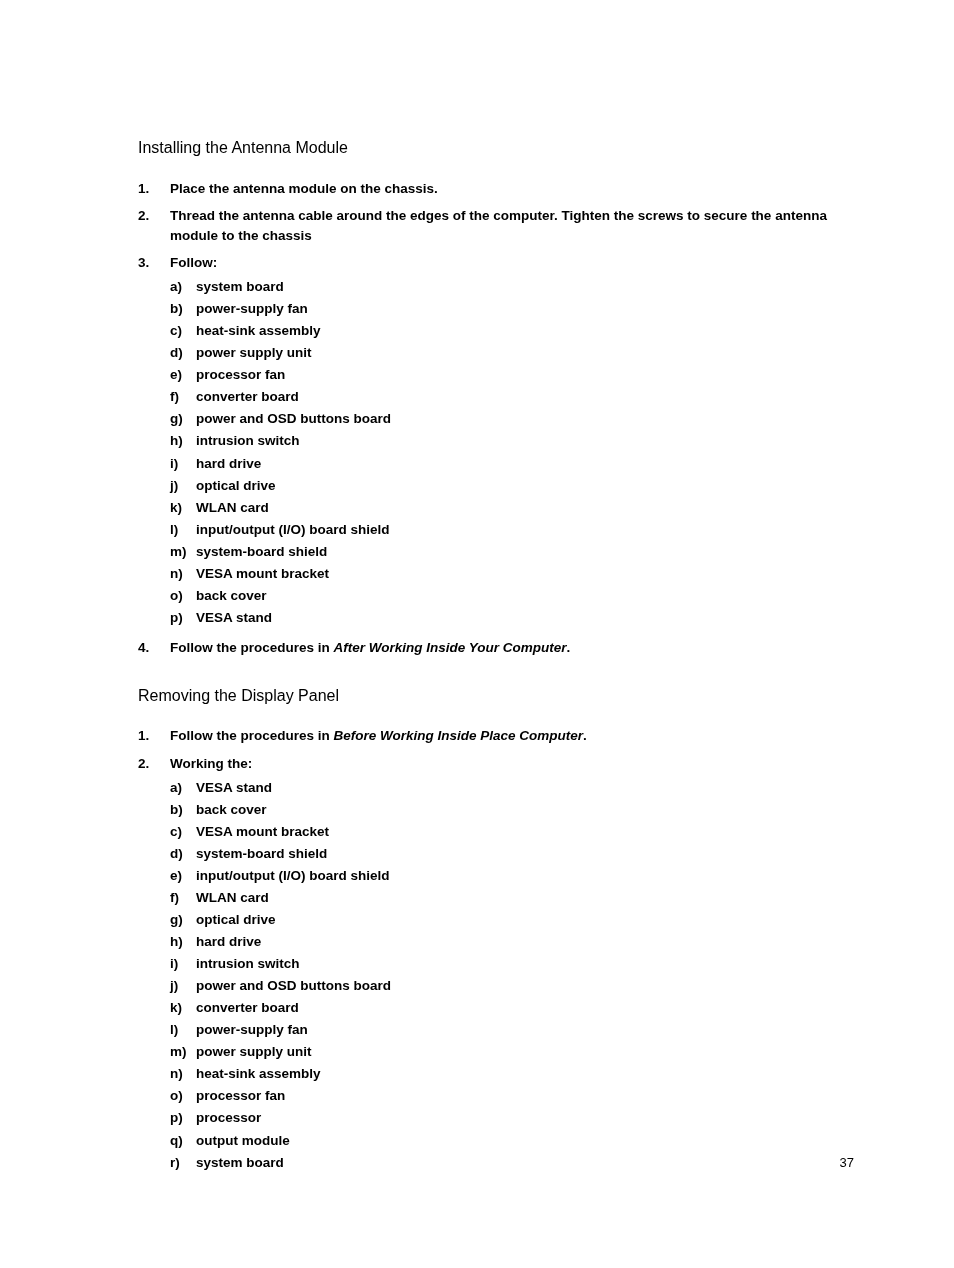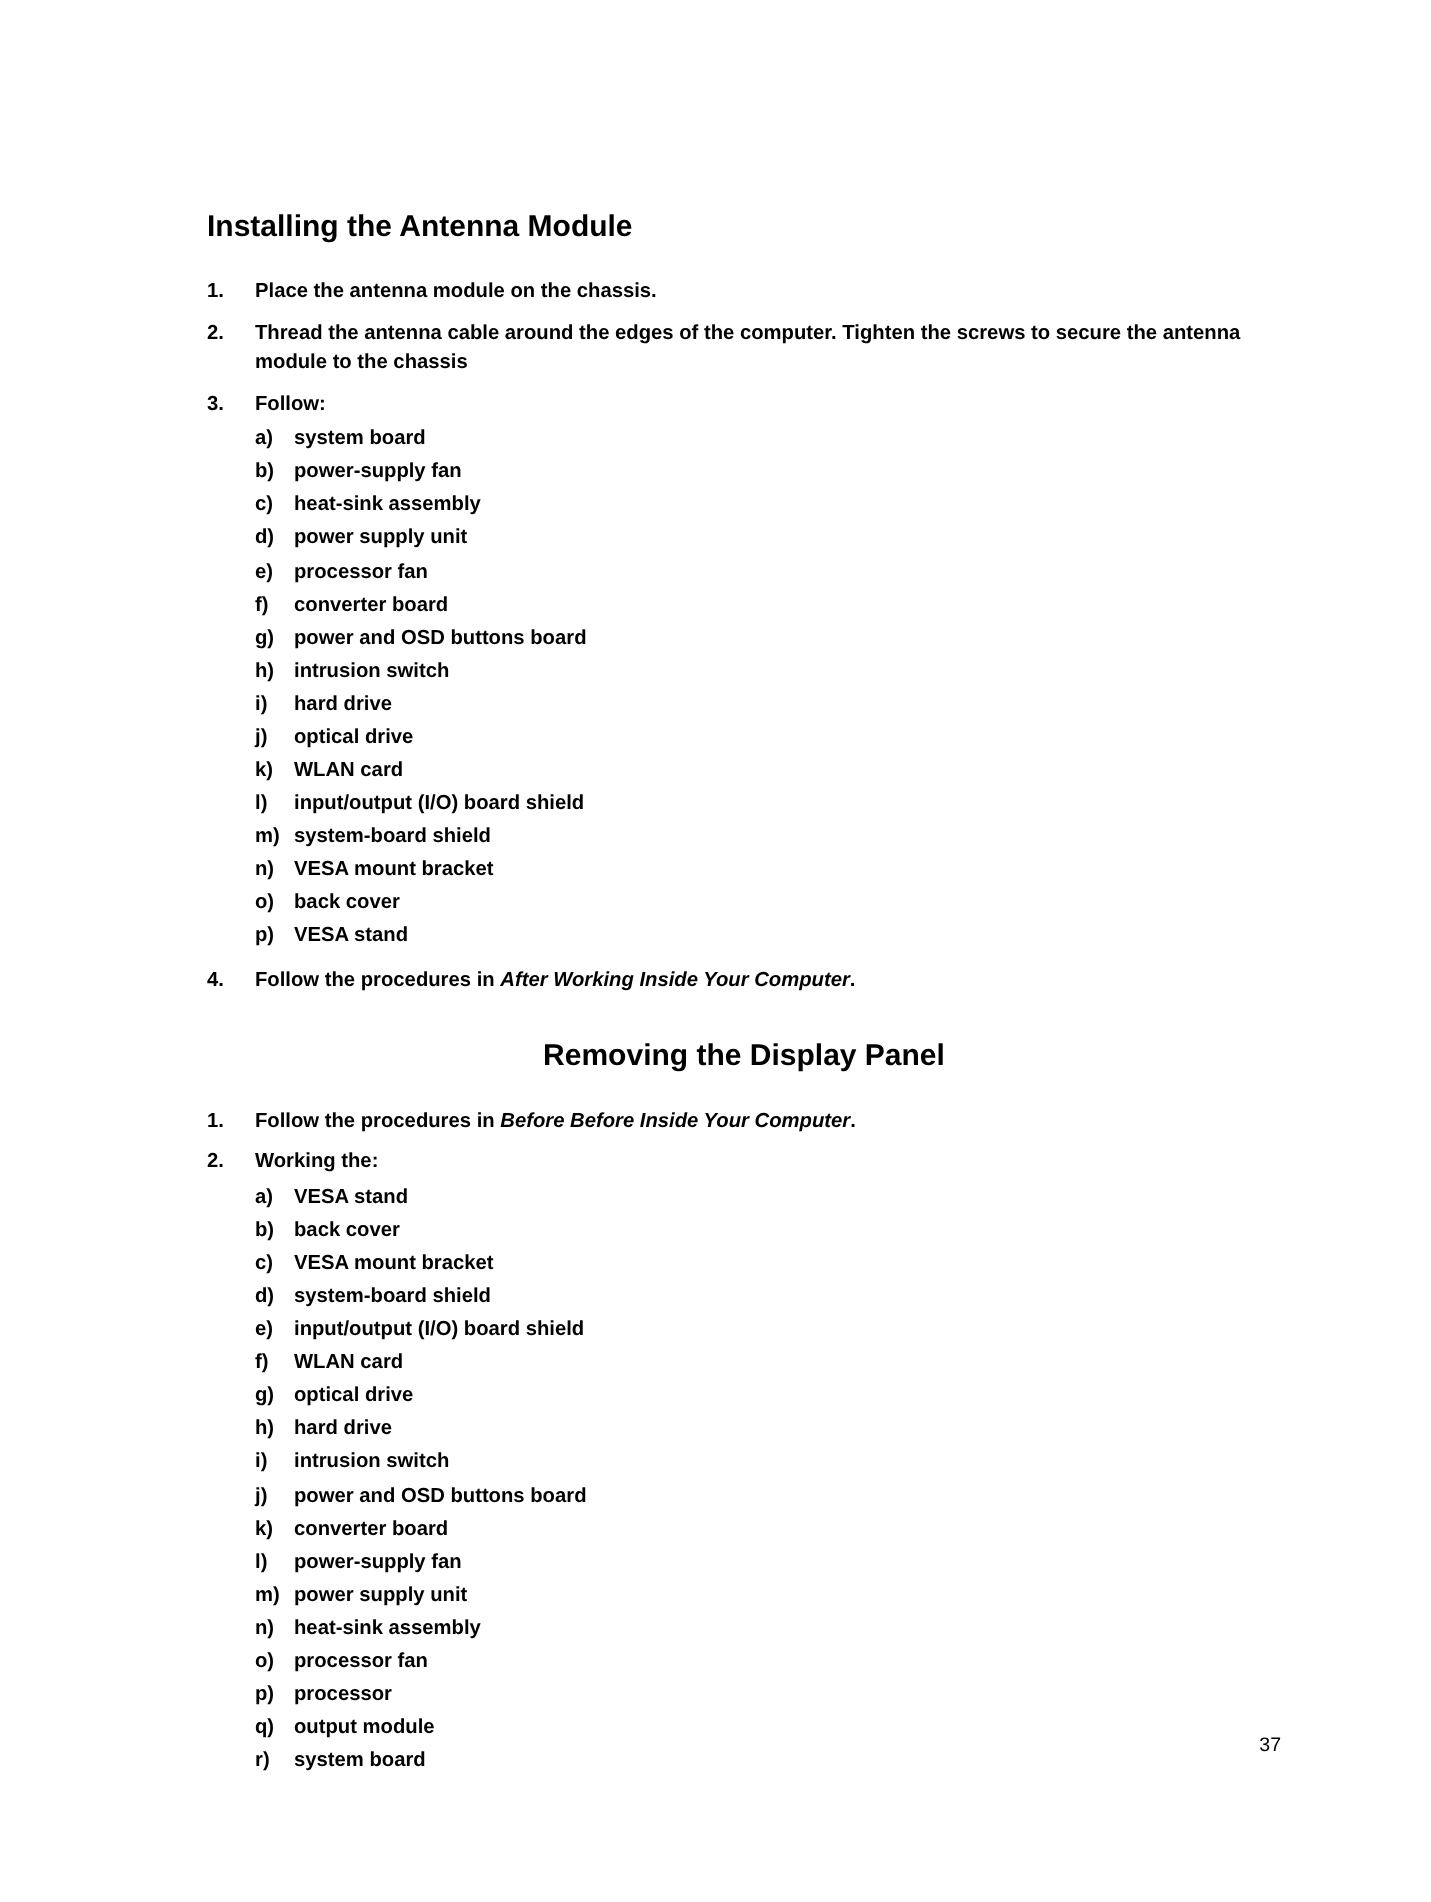--- a/index.html
+++ b/index.html
@@ -11,22 +11,22 @@
     width: 954px;
     height: 1268px;
     box-sizing: border-box;
     position: relative;
   }
   .page {
     padding: 138px 100px 0 138px;
     box-sizing: border-box;
   }
   h2.section-heading {
-    font-size: 20px;
-    font-weight: bold;
+    font-size: 16px;
+    font-weight: normal;
     margin: 0 0 20px 0;
     line-height: 1.3;
   }
   ol.numbered {
     list-style: none;
     padding: 0;
     margin: 0 0 28px 0;
   }
   ol.numbered > li {
     display: flex;
@@ -56,21 +56,20 @@
   }
   ol.lettered > li .letter {
     min-width: 26px;
     flex-shrink: 0;
   }
   .italic {
     font-style: italic;
   }
   .section-gap {
     margin-top: 28px;
-    text-align: center;
   }
   .page-number {
     position: absolute;
     bottom: 98px;
     right: 100px;
     font-size: 13px;
   }
 </style>
 </head>
 <body>
@@ -161,21 +160,21 @@
         <span class="num">4.</span>
         <div class="body"><span>Follow the procedures in </span><span class="italic">After Working Inside Your Computer</span><span>.</span></div>
       </li>
     </ol>
 
   <h2 class="section-heading section-gap">Removing the Display Panel</h2>
 
   <ol class="numbered" id="section2-steps">
       <li>
         <span class="num">1.</span>
-        <div class="body"><span>Follow the procedures in </span><span class="italic">Before Before Inside Your Computer</span><span>.</span></div>
+        <div class="body"><span>Follow the procedures in </span><span class="italic">Before Working Inside Place Computer</span><span>.</span></div>
       </li>
       <li>
         <span class="num">2.</span>
         <div class="body"><span>Working the:</span><ol class="lettered">
             <li>
               <span class="letter">a)</span>
               <span>VESA stand</span>
             </li>
             <li>
               <span class="letter">b)</span>

